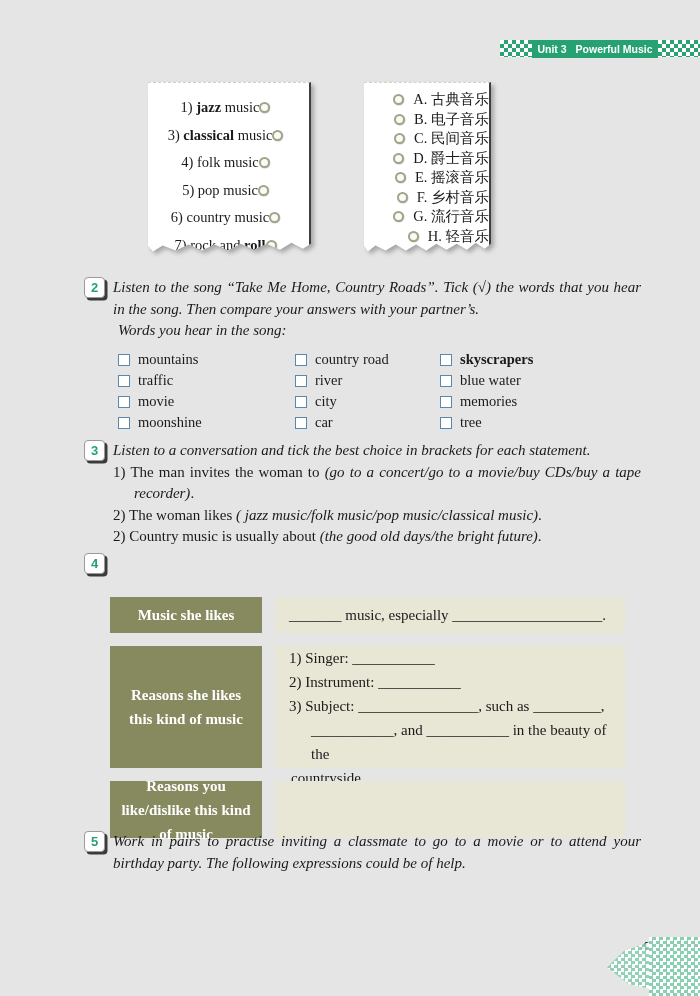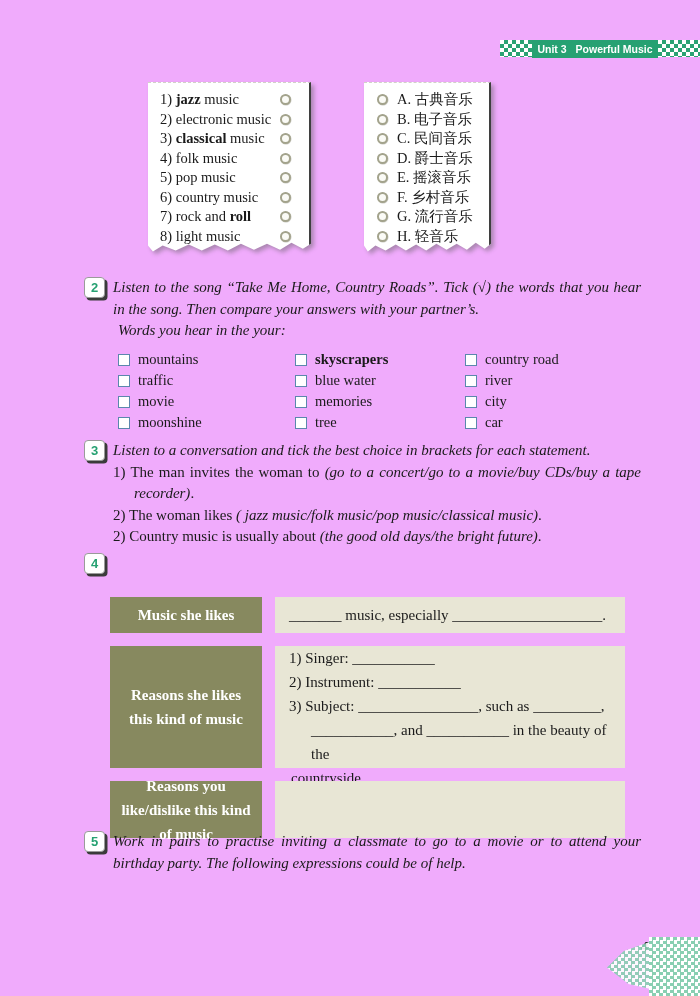--- a/index.html
+++ b/index.html
@@ -1,33 +1,33 @@
 <!DOCTYPE html>
 <html><head>
 <meta charset="utf-8">
 <style>
   html,body{margin:0;padding:0;background:#fff;}
-  .page{position:relative;width:700px;height:996px;background:#f0abfc;overflow:hidden;
+  .page{position:relative;width:700px;height:996px;background:#e5e5e5;overflow:hidden;
         font-family:"Liberation Serif",serif;color:#1a1a1a;}
 
   
   .checker{position:absolute;background:conic-gradient(#2aa273 25%,#ffffff 0 50%,#2aa273 0 75%,#ffffff 0) 0 0/8px 8px;}
   .banner{position:absolute;left:532px;top:40px;width:126px;height:18px;background:#26a172;
           display:flex;align-items:center;justify-content:center;gap:9px;white-space:nowrap;
           font-family:"Liberation Sans",sans-serif;font-weight:bold;font-size:10.5px;color:#fff;}
 
   
   .note-wrap{position:absolute;filter:drop-shadow(3px 3px 2px rgba(90,90,90,.45));}
   .note{width:100%;height:100%;background:#fff;border-right:2px solid #3f3f3f;border-top:1px dashed #d2d2c8;
         box-sizing:border-box;padding-top:7px;
         clip-path:polygon(0 0,100% 0,100% 94%,95% 97%,88% 93.5%,81% 97.5%,73% 94%,65% 97.5%,57% 94%,49% 98%,41% 94.5%,33% 98%,25% 94.5%,17% 98%,9% 95%,3% 98.5%,0 95%);}
   .note-row{height:19.5px;display:flex;align-items:center;font-size:14.5px;}
   .note-row .mtext b{font-weight:bold;}
-  .left-note .note-row{justify-content:space-between;padding:0 18px 0 12px;}
-  .right-note .note-row{justify-content:flex-start;gap:9px;padding-left:13px;}
+  .left-note .note-row{justify-content:center;padding:0 18px 0 12px;margin-top:8px;}
+  .right-note .note-row{justify-content:flex-end;gap:9px;padding-left:13px;}
   .dot{width:7px;height:7px;border-radius:50%;border:2px solid #a3a38c;background:#fbfbf6;flex:none;
        box-shadow:0.5px 0.5px 0 rgba(120,120,100,.4);}
 
   
   .badge{position:absolute;left:84px;width:19px;height:19px;background:#fff;border:1px solid #9a9a9a;
          border-radius:4px;box-shadow:2.5px 2.5px 0 #3b3b3b;display:flex;align-items:center;justify-content:center;
          font-family:"Liberation Sans",sans-serif;font-weight:bold;font-size:13px;color:#26a172;}
 
   
   .instr{position:absolute;left:113px;width:528px;font-style:italic;font-size:15px;line-height:21.5px;text-align:justify;}
@@ -72,24 +72,20 @@
   </div>
   <div class="checker" style="left:658px;top:40px;width:42px;height:17px;"></div>
 
   <div class="note-wrap" style="left:148px;top:82px;width:163px;height:172px;">
     <div class="note left-note">
       <div class="note-row">
         <span class="mtext"><span>1) </span><b>jazz</b><span> music</span></span>
         <span class="dot"></span>
       </div>
       <div class="note-row">
-        <span class="mtext"><span>2) electronic music</span><b></b><span></span></span>
-        <span class="dot"></span>
-      </div>
-      <div class="note-row">
         <span class="mtext"><span>3) </span><b>classical</b><span> music</span></span>
         <span class="dot"></span>
       </div>
       <div class="note-row">
         <span class="mtext"><span>4) folk music</span><b></b><span></span></span>
         <span class="dot"></span>
       </div>
       <div class="note-row">
         <span class="mtext"><span>5) pop music</span><b></b><span></span></span>
         <span class="dot"></span>
@@ -143,75 +139,75 @@
         <span class="dot"></span>
         <span class="mtext"><span>H.</span> <span>轻音乐</span></span>
       </div>
     </div>
   </div>
 
   <div class="badge" style="top:277px;">
       <span>2</span>
     </div>
   <div class="instr" style="top:277px;">Listen to the song “Take Me Home, Country Roads”. Tick (√) the words that you hear in the song. Then compare your answers with your partner’s.</div>
-  <div class="instr" style="top:320px;left:118px;width:300px;">Words you hear in the your:</div>
+  <div class="instr" style="top:320px;left:118px;width:300px;">Words you hear in the song:</div>
 
   <div class="wordgrid">
     <div class="wcol wcol1">
       <div class="witem">
           <span class="cbox"></span>
           <span>mountains</span>
         </div>
       <div class="witem">
           <span class="cbox"></span>
           <span>traffic</span>
         </div>
       <div class="witem">
           <span class="cbox"></span>
           <span>movie</span>
         </div>
       <div class="witem">
           <span class="cbox"></span>
           <span>moonshine</span>
         </div>
     </div>
+    <div class="wcol wcol3">
+      <div class="witem">
+          <span class="cbox"></span>
+          <span>country road</span>
+        </div>
+      <div class="witem">
+          <span class="cbox"></span>
+          <span>river</span>
+        </div>
+      <div class="witem">
+          <span class="cbox"></span>
+          <span>city</span>
+        </div>
+      <div class="witem">
+          <span class="cbox"></span>
+          <span>car</span>
+        </div>
+    </div>
     <div class="wcol wcol2">
       <div class="witem">
           <span class="cbox"></span>
           <span class="bold">skyscrapers</span>
         </div>
       <div class="witem">
           <span class="cbox"></span>
           <span>blue water</span>
         </div>
       <div class="witem">
           <span class="cbox"></span>
           <span>memories</span>
         </div>
       <div class="witem">
           <span class="cbox"></span>
           <span>tree</span>
-        </div>
-    </div>
-    <div class="wcol wcol3">
-      <div class="witem">
-          <span class="cbox"></span>
-          <span>country road</span>
-        </div>
-      <div class="witem">
-          <span class="cbox"></span>
-          <span>river</span>
-        </div>
-      <div class="witem">
-          <span class="cbox"></span>
-          <span>city</span>
-        </div>
-      <div class="witem">
-          <span class="cbox"></span>
-          <span>car</span>
         </div>
     </div>
   </div>
 
   <div class="badge" style="top:440px;">
       <span>3</span>
     </div>
   <div class="instr" style="top:440px;">
     <div>Listen to a conversation and tick the best choice in brackets for each statement.</div>
     <div class="stmt"><span>1) The man invites the woman to </span><span class="opt">(go to a concert/go to a movie/buy CDs/buy a tape recorder)</span><span>.</span></div>

